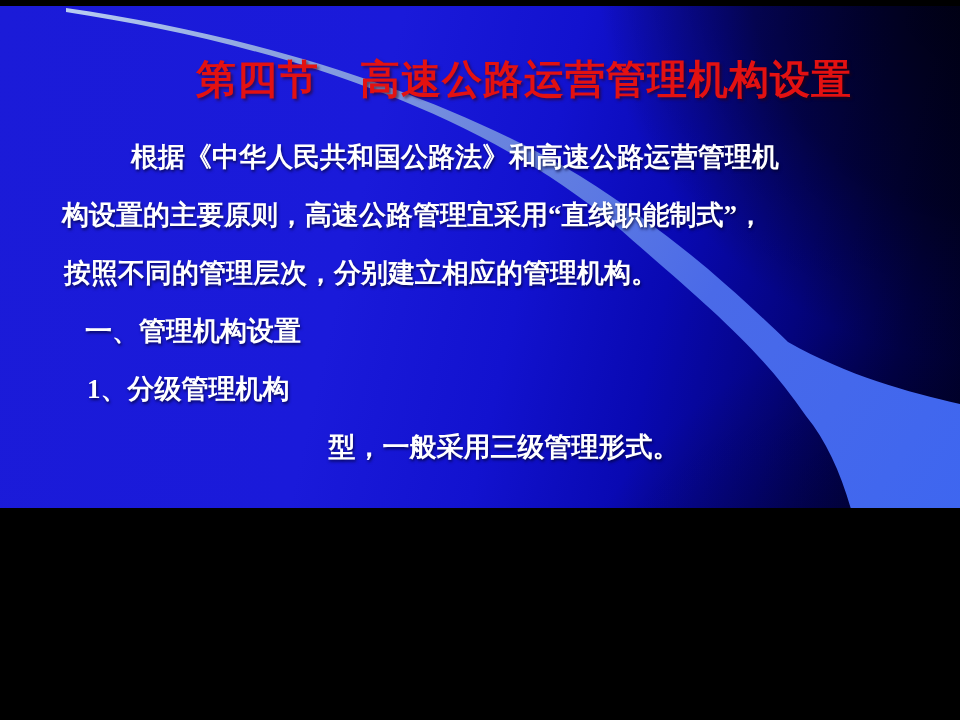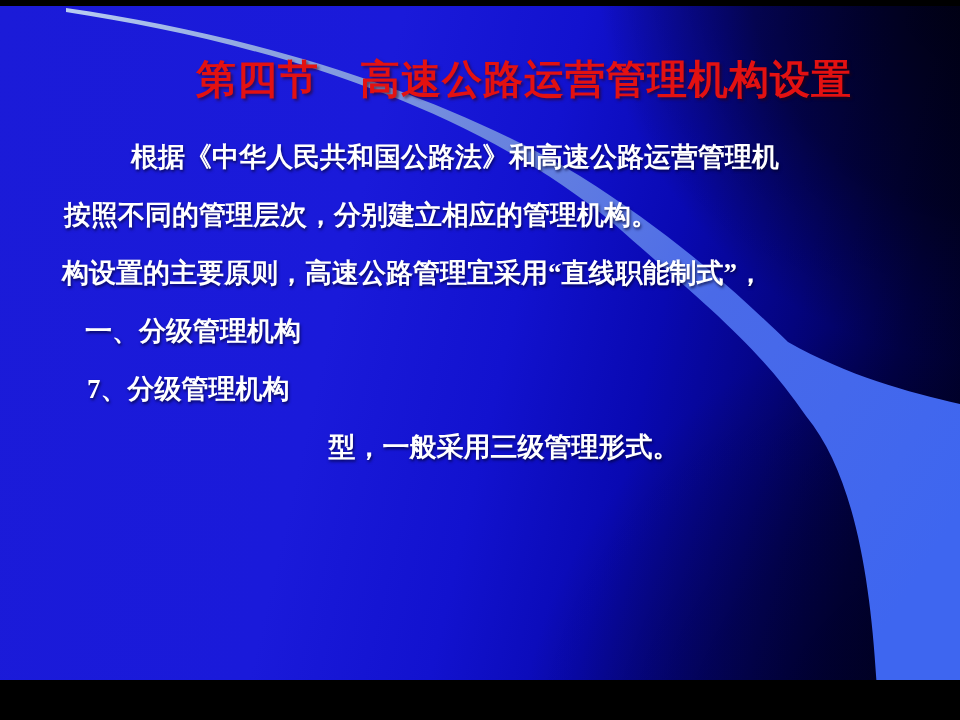--- a/index.html
+++ b/index.html
@@ -3,21 +3,21 @@
 <meta charset="utf-8">
 <style>
   html, body {
     margin: 0;
     padding: 0;
     background: #000;
   }
   .stage {
     position: relative;
     width: 960px;
-    height: 680px;
+    height: 508px;
     overflow: hidden;
     background: #000;
     font-family: "Liberation Serif", "DejaVu Serif", serif;
   }
   
   .slide-bg {
     position: absolute;
     left: 0; top: 0;
     width: 960px; height: 720px;
     background:
@@ -108,20 +108,20 @@
              C 462,98 248,40 66,12 Z"></path>
   </svg>
 
   <div class="bar top"></div>
   <div class="bar bottom"></div>
 
   <div class="slide-title">第四节　高速公路运营管理机构设置</div>
 
   <div class="body-text">
     <div class="body-line l1">根据《中华人民共和国公路法》和高速公路运营管理机</div>
+    <div class="body-line l2">构设置的主要原则，高速公路管理宜采用“直线职能制式”，</div>
     <div class="body-line l3">按照不同的管理层次，分别建立相应的管理机构。</div>
-    <div class="body-line l2">构设置的主要原则，高速公路管理宜采用“直线职能制式”，</div>
-    <div class="body-line l4">一、分级管理机构</div>
-    <div class="body-line l5">7、分级管理机构</div>
+    <div class="body-line l4">一、管理机构设置</div>
+    <div class="body-line l5">1、分级管理机构</div>
     <div class="body-line l7">型，一般采用三级管理形式。</div>
   </div>
 
 </div>
 
 </body></html>

